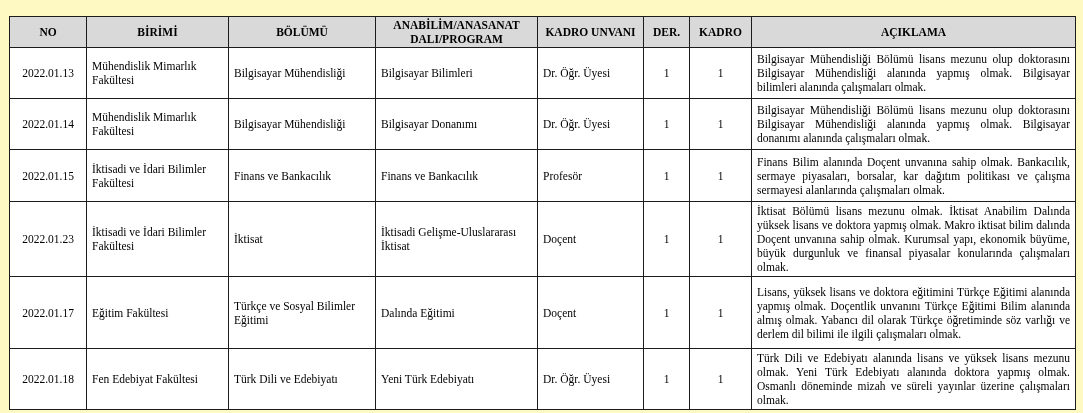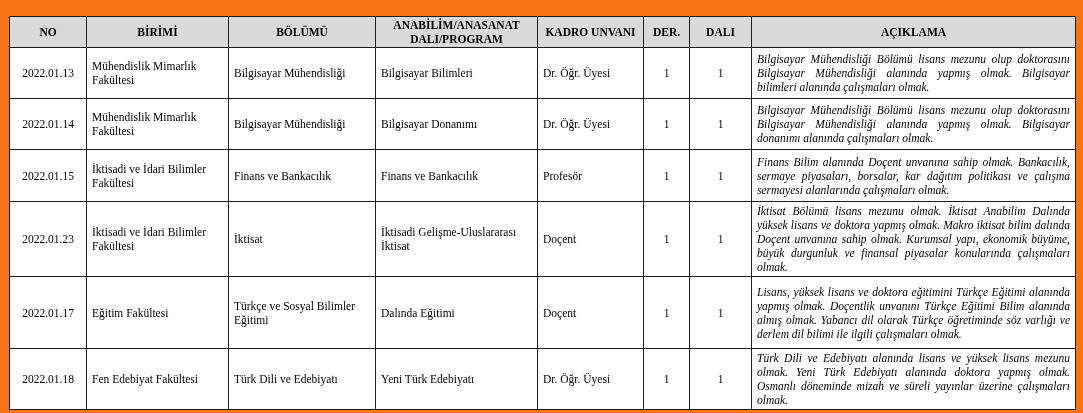--- a/index.html
+++ b/index.html
@@ -5,21 +5,21 @@
   html, body {
     margin: 0;
     padding: 0;
     background: #ffffff;
     font-family: "Liberation Serif", "DejaVu Serif", serif;
     color: #000000;
   }
   .page {
     width: 1083px;
     height: 413px;
-    background: #f97316;
+    background: #fef9c3;
     box-sizing: border-box;
     padding: 16px 8px 0 9px;
     overflow: hidden;
   }
   table.positions {
     border-collapse: collapse;
     table-layout: fixed;
     width: 1066px;
   }
   table.positions th,
@@ -39,21 +39,21 @@
     padding: 1px 3px;
     font-size: 11.5px;
   }
   table.positions td {
     vertical-align: middle;
     padding: 2px 5px;
     background: #ffffff;
   }
   td.c-center { text-align: center; }
   td.c-left   { text-align: left; }
-  td.c-just   { text-align: justify; text-justify: inter-word; padding: 2px 5px; font-style: italic; }
+  td.c-just   { text-align: justify; text-justify: inter-word; padding: 2px 5px; }
   
   tbody tr:nth-child(1) td { height: 51px; }
   tbody tr:nth-child(2) td { height: 51px; }
   tbody tr:nth-child(3) td { height: 52px; }
   tbody tr:nth-child(4) td { height: 70px; }
   tbody tr:nth-child(5) td { height: 72px; }
   tbody tr:nth-child(6) td { height: 61px; }
 </style>
 </head>
 <body>
@@ -71,21 +71,21 @@
       <col style="width:324px">
     </colgroup>
     <thead>
       <tr>
         <th>NO</th>
         <th>BİRİMİ</th>
         <th>BÖLÜMÜ</th>
         <th>ANABİLİM/ANASANAT DALI/PROGRAM</th>
         <th>KADRO UNVANI</th>
         <th>DER.</th>
-        <th>DALI</th>
+        <th>KADRO</th>
         <th>AÇIKLAMA</th>
       </tr>
     </thead>
     <tbody>
       <tr>
         <td class="c-center">2022.01.13</td>
         <td class="c-left">Mühendislik Mimarlık Fakültesi</td>
         <td class="c-left">Bilgisayar Mühendisliği</td>
         <td class="c-left">Bilgisayar Bilimleri</td>
         <td class="c-left">Dr. Öğr. Üyesi</td>

